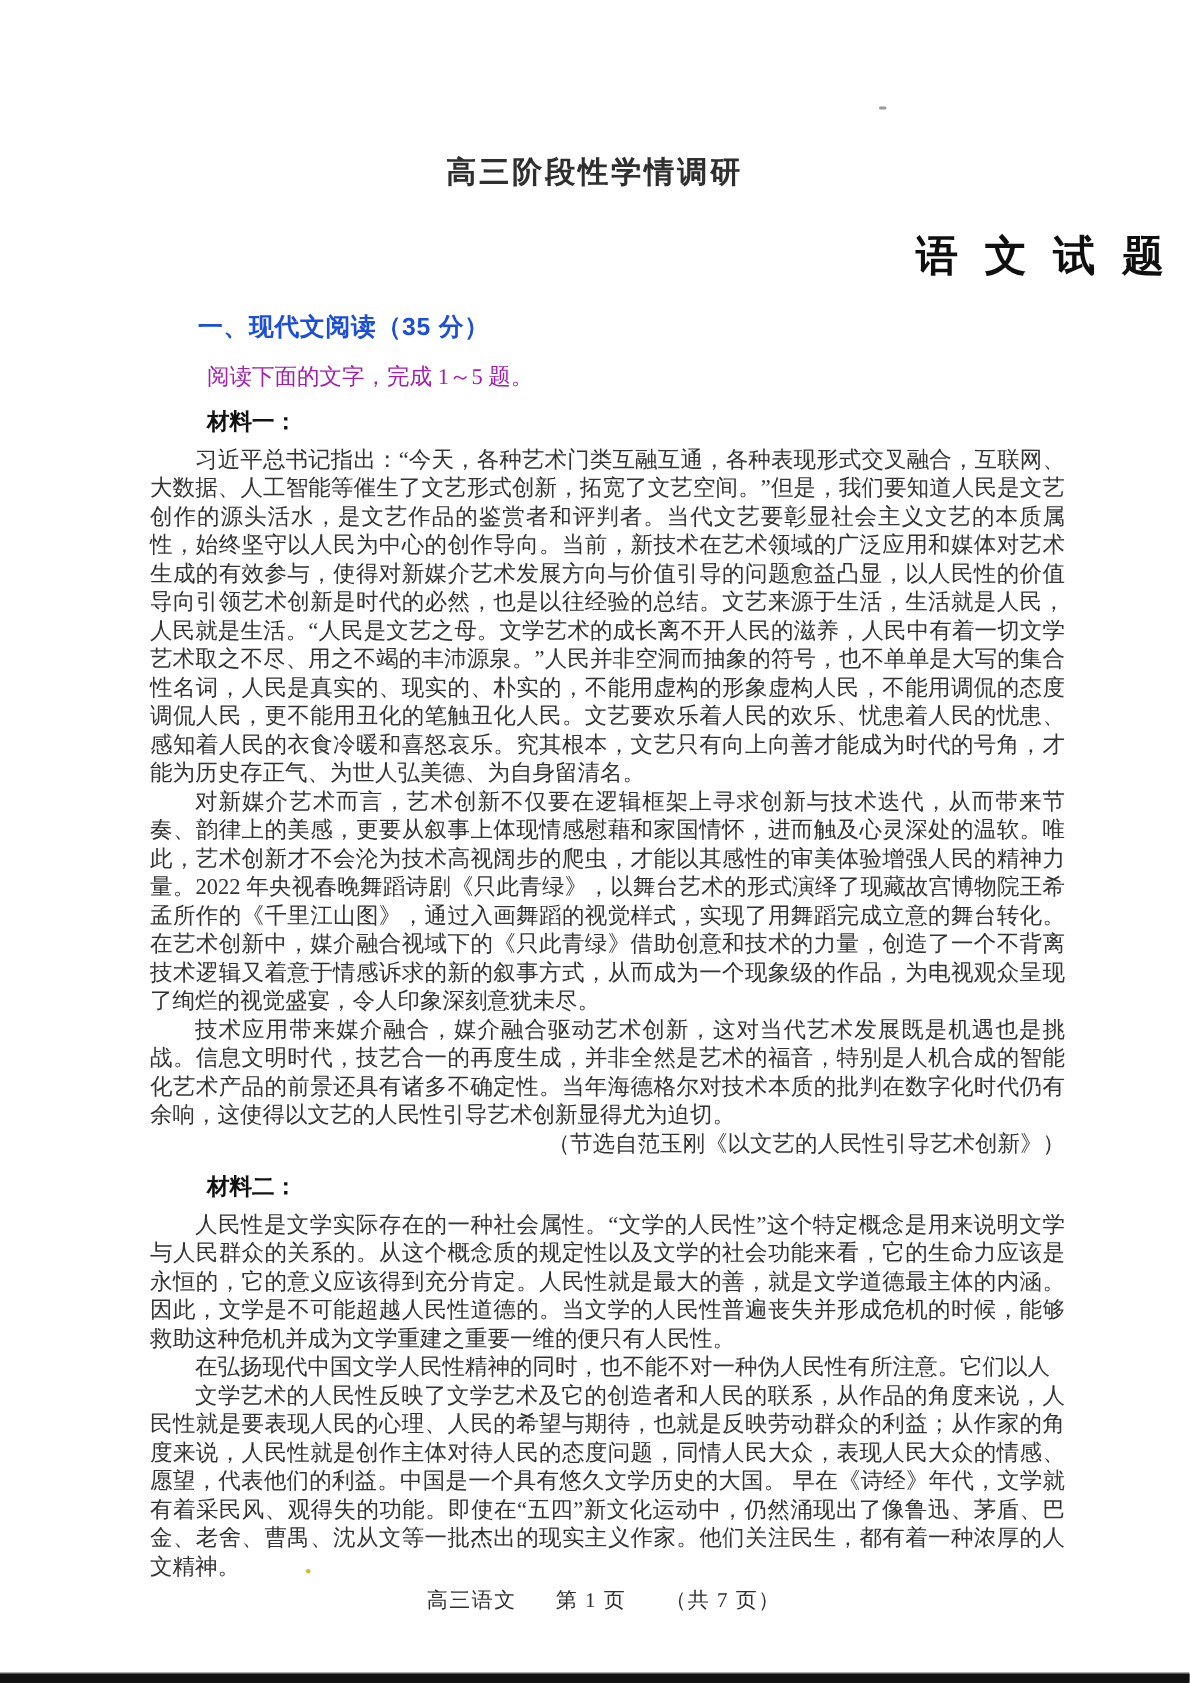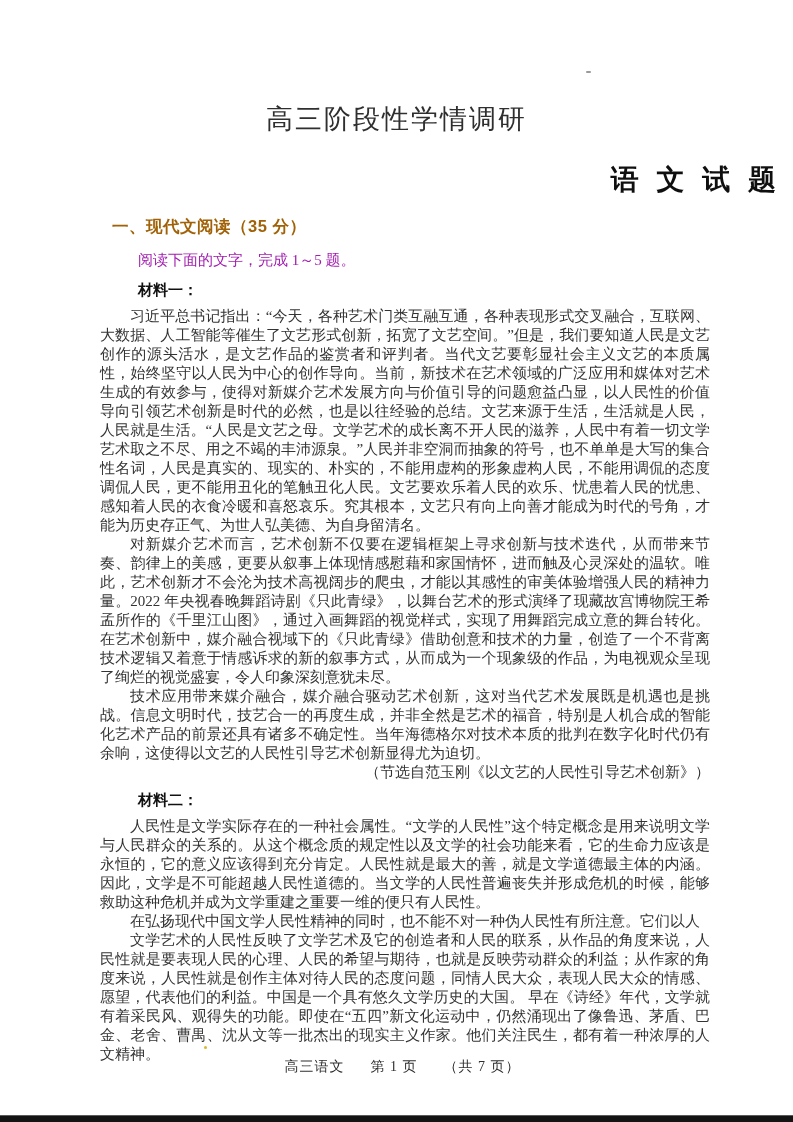--- a/index.html
+++ b/index.html
@@ -16,42 +16,42 @@
     color: #2b2b2b;
   }
   .page {
     position: absolute;
     inset: 0;
     background: #ffffff;
   }
   .survey-title {
     margin: 101px 0 0 0;
     text-align: center;
-    font-size: 27px;
-    font-weight: 400;
+    font-size: 20px;
+    font-weight: 700;
     letter-spacing: 2px;
     color: #2f2f2f;
   }
   .exam-title {
     margin: 24px 12px 0 0;
     text-align: right;
     font-size: 28px;
     font-weight: 700;
     letter-spacing: 5px;
     color: #0f0f0f;
     font-family: "Liberation Sans", "DejaVu Sans", sans-serif;
   }
   .content {
     margin: 0 83px 0 100px; 
   }
   .section-heading {
-    margin: 17px 0 0 12px;
+    margin: 17px 0 0 32px;
     font-size: 16.5px;
     font-weight: 700;
-    color: #a16207;
+    color: #1d4ed8;
     font-family: "Liberation Sans", "DejaVu Sans", sans-serif;
     letter-spacing: 0.5px;
   }
   .sub-heading {
     margin: 13px 0 0 27px;
     font-size: 15.5px;
     color: #222;
   }
   .sub-heading .bold-part {
     font-weight: 700;

